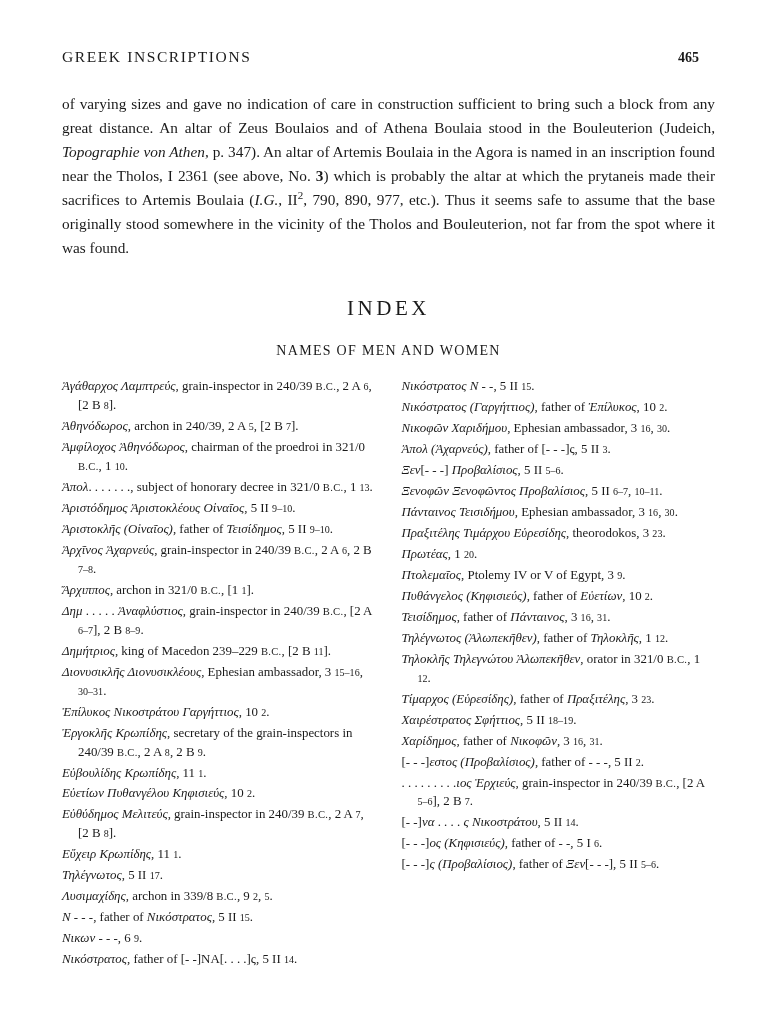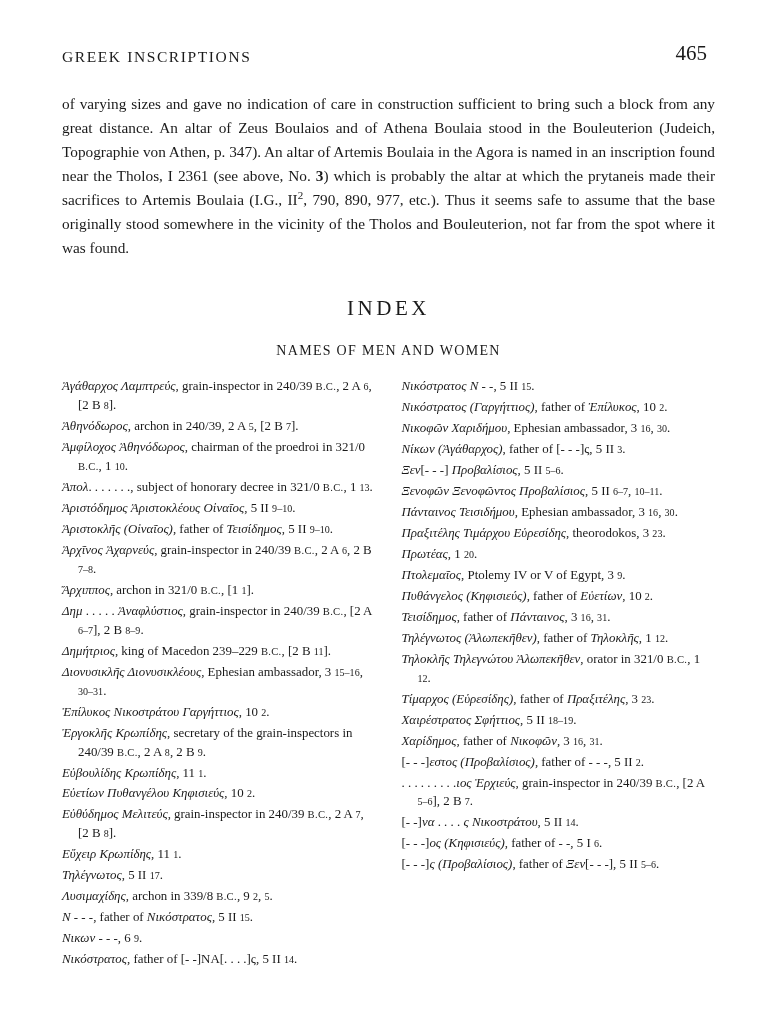--- a/index.html
+++ b/index.html
@@ -31,34 +31,35 @@
   }
   .running-head .title {
     font-size: 15.5px;
     letter-spacing: 1.6px;
     font-variant: normal;
     text-transform: uppercase;
     color: #1a1a1a;
   }
   .running-head .folio {
     position: absolute;
-    right: 8px;
+    right: 16px;
     bottom: 0;
-    font-size: 21px;
+    font-size: 14px;
     color: #1a1a1a;
+    font-weight: bold;
   }
   .body-text p {
     margin: 0;
     font-size: 15.3px;
     line-height: 1.56;
     text-align: justify;
     text-justify: inter-word;
     hyphens: none;
   }
-  .body-text p .ital { }
+  .body-text p .ital { font-style: italic; }
   .body-text p .bold { font-weight: bold; }
   .body-text p .sup { font-size: 0.72em; vertical-align: super; }
 
   .index-title {
     text-align: center;
     font-size: 21px;
     letter-spacing: 3.5px;
     margin: 36px 0 22px 0;
   }
   .section-head {
@@ -129,21 +130,21 @@
         <p class="entry"><span class="gk">Τηλέγνωτος</span>, 5 II <span class="num">17</span>.</p>
         <p class="entry"><span class="gk">Λυσιμαχίδης</span>, archon in 339/8 <span class="sc">B.C.</span>, 9 <span class="num">2</span>, <span class="num">5</span>.</p>
         <p class="entry"><span class="gk">Ν</span> - - -, father of <span class="gk">Νικόστρατος</span>, 5 II <span class="num">15</span>.</p>
         <p class="entry"><span class="gk">Νικων</span> - - -, 6 <span class="num">9</span>.</p>
         <p class="entry"><span class="gk">Νικόστρατος</span>, father of [- -]ΝΑ[. . . .]ς, 5 II <span class="num">14</span>.</p>
       </div>
     <div class="col">
         <p class="entry"><span class="gk">Νικόστρατος Ν</span> - -, 5 II <span class="num">15</span>.</p>
         <p class="entry"><span class="gk">Νικόστρατος (Γαργήττιος)</span>, father of <span class="gk">Ἐπίλυκος</span>, 10 <span class="num">2</span>.</p>
         <p class="entry"><span class="gk">Νικοφῶν Χαριδήμου</span>, Ephesian ambassador, 3 <span class="num">16</span>, <span class="num">30</span>.</p>
-        <p class="entry"><span class="gk">Νίκων (Ἀγάθαρχος)</span>, father of [- - -]ς, 5 II <span class="num">3</span>.</p>
+        <p class="entry"><span class="gk">Ἀπολ (Ἀχαρνεύς)</span>, father of [- - -]ς, 5 II <span class="num">3</span>.</p>
         <p class="entry"><span class="gk">Ξεν</span>[- - -] <span class="gk">Προβαλίσιος</span>, 5 II <span class="num">5–6</span>.</p>
         <p class="entry"><span class="gk">Ξενοφῶν Ξενοφῶντος Προβαλίσιος</span>, 5 II <span class="num">6–7</span>, <span class="num">10–11</span>.</p>
         <p class="entry"><span class="gk">Πάνταινος Τεισιδήμου</span>, Ephesian ambassador, 3 <span class="num">16</span>, <span class="num">30</span>.</p>
         <p class="entry"><span class="gk">Πραξιτέλης Τιμάρχου Εὑρεσίδης</span>, theorodokos, 3 <span class="num">23</span>.</p>
         <p class="entry"><span class="gk">Πρωτέας</span>, 1 <span class="num">20</span>.</p>
         <p class="entry"><span class="gk">Πτολεμαῖος</span>, Ptolemy IV or V of Egypt, 3 <span class="num">9</span>.</p>
         <p class="entry"><span class="gk">Πυθάνγελος (Κηφισιεύς)</span>, father of <span class="gk">Εὐετίων</span>, 10 <span class="num">2</span>.</p>
         <p class="entry"><span class="gk">Τεισίδημος</span>, father of <span class="gk">Πάνταινος</span>, 3 <span class="num">16</span>, <span class="num">31</span>.</p>
         <p class="entry"><span class="gk">Τηλέγνωτος (Ἁλωπεκῆθεν)</span>, father of <span class="gk">Τηλοκλῆς</span>, 1 <span class="num">12</span>.</p>
         <p class="entry"><span class="gk">Τηλοκλῆς Τηλεγνώτου Ἁλωπεκῆθεν</span>, orator in 321/0 <span class="sc">B.C.</span>, 1 <span class="num">12</span>.</p>

